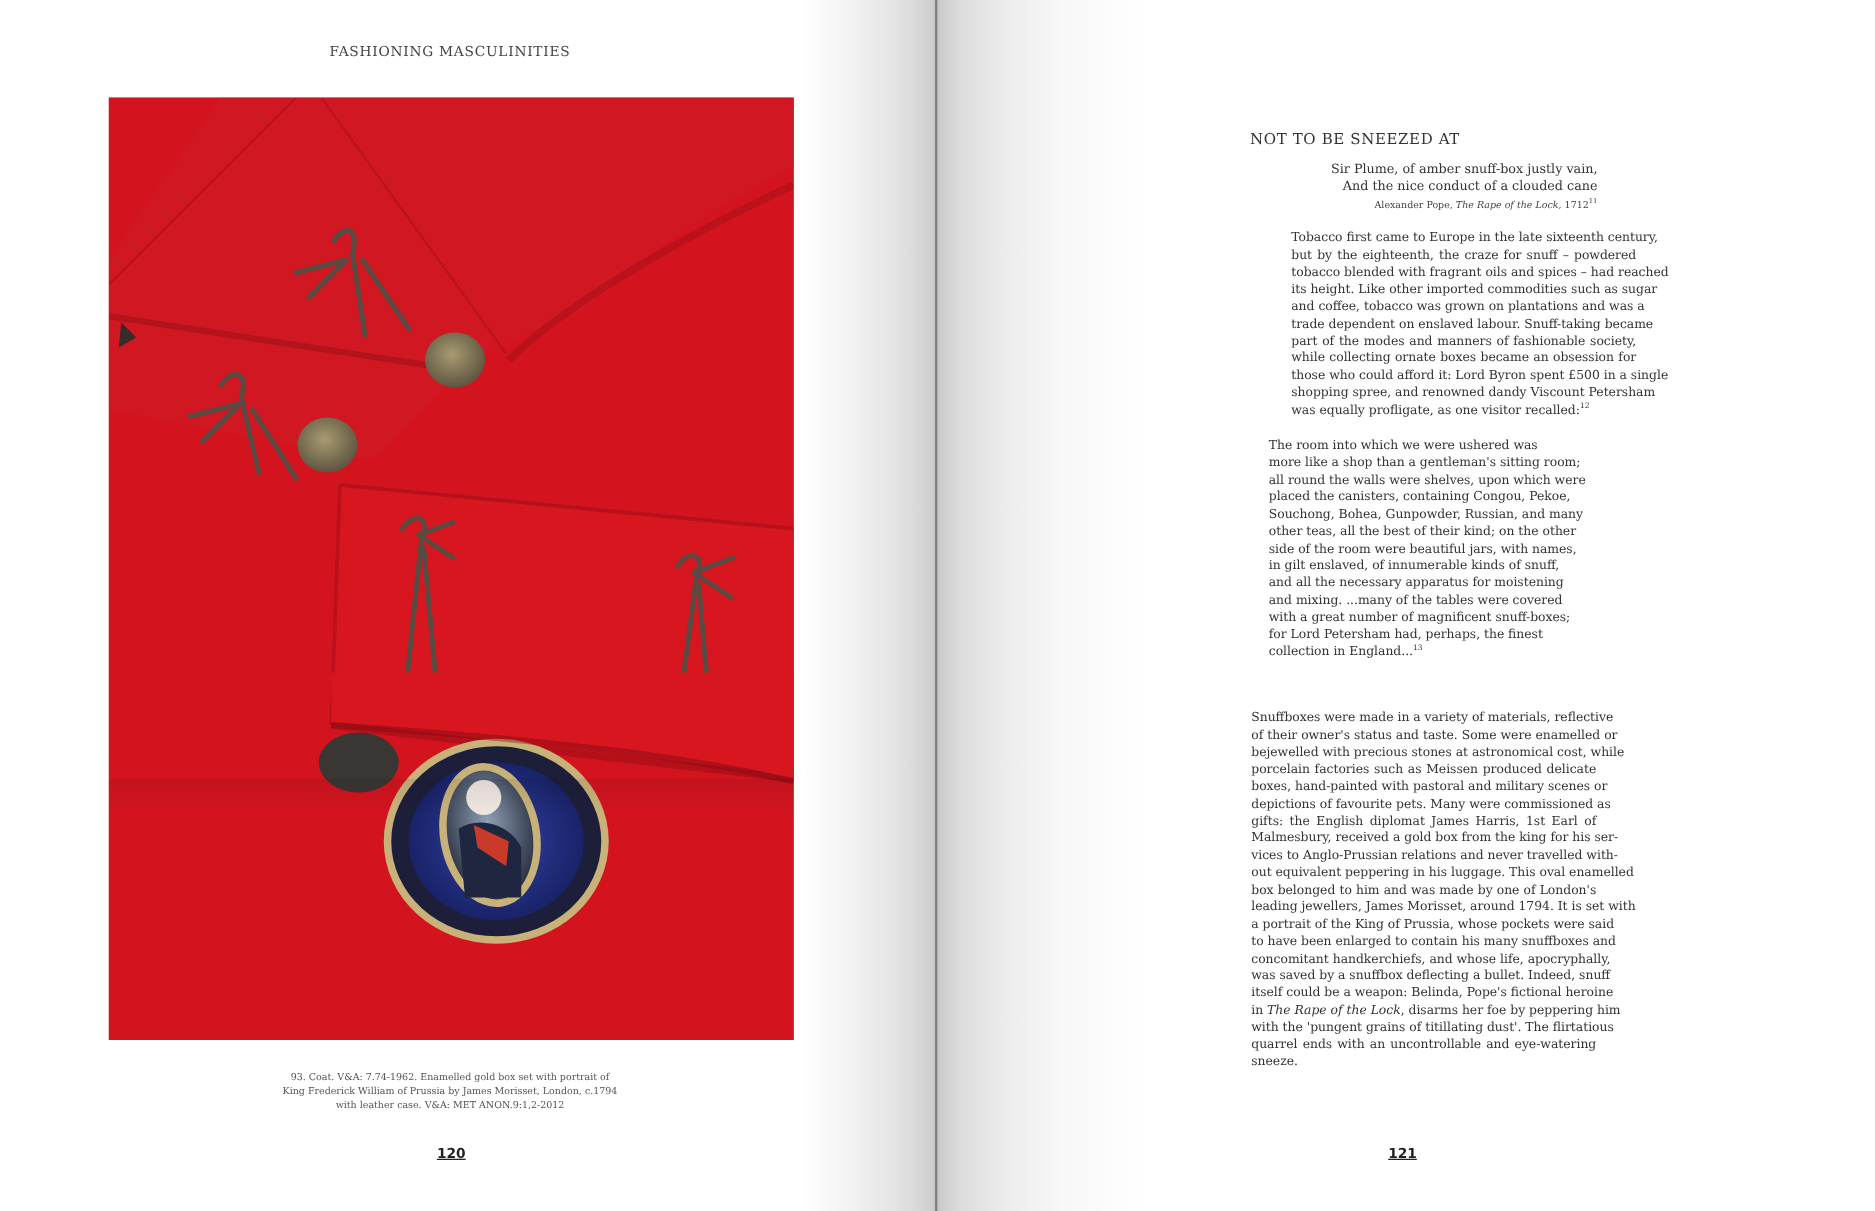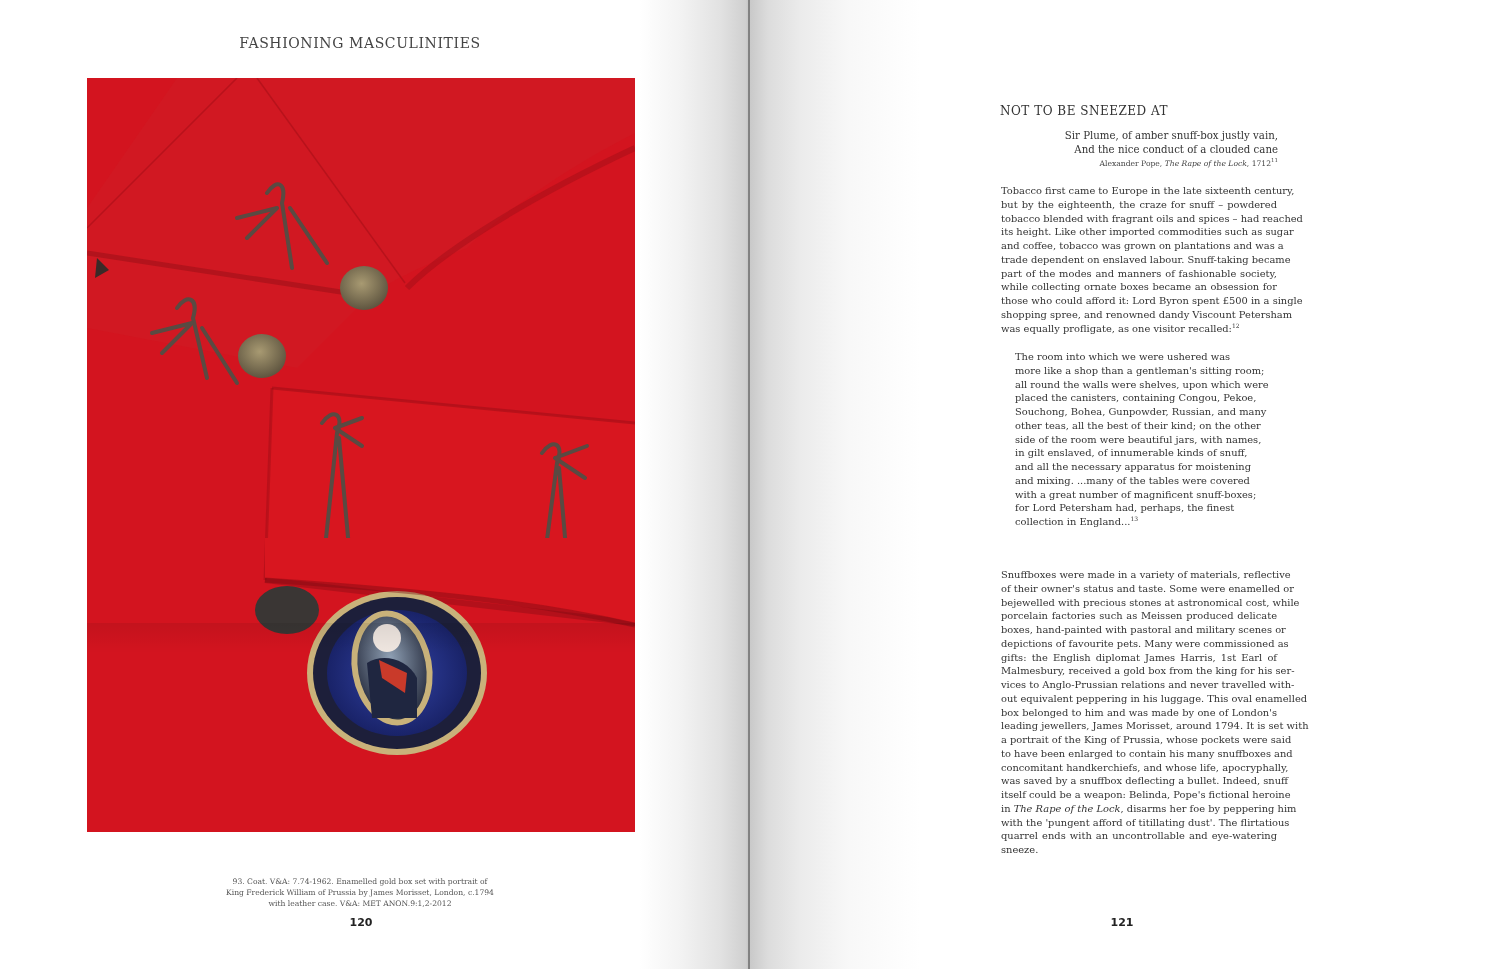--- a/index.html
+++ b/index.html
@@ -20,58 +20,58 @@
     background: linear-gradient(to right, #c9c9c9 0px, #dcdcdc 18px, #ebebeb 50px, #f8f8f8 100px, #ffffff 170px, #ffffff 750px);
   }
   .gutter-line {
     position: absolute; left: 748px; top: 0; width: 2px; height: 969px;
     background: #666; opacity: 0.7;
   }
   .top-edge { position: absolute; left: 0; top: 0; width: 1500px; height: 2px; background: #cfcfcf; }
 
   .running-head {
     position: absolute; left: 0; width: 720px; top: 35px;
-    text-align: center; font-size: 14px; letter-spacing: 0.6px; color: #444;
+    text-align: center; font-size: 11px; letter-spacing: 0.6px; color: #444;
   }
 
   
   .plate {
     position: absolute; left: 87px; top: 78px; width: 548px; height: 754px;
     background: #d3141f; overflow: hidden;
   }
   .plate svg { position: absolute; left: 0; top: 0; }
 
   .caption {
     position: absolute; left: 150px; width: 420px; top: 856px;
-    text-align: center; font-size: 7.6px; line-height: 11px; color: #555; margin-top: 20px;
+    text-align: center; font-size: 7.6px; line-height: 11px; color: #555;
   }
   .folio {
     position: absolute; top: 916px; width: 80px; text-align: center;
-    font-family: "DejaVu Sans", sans-serif; font-weight: bold; font-size: 11px; color: #222;
+    font-family: "DejaVu Sans", sans-serif; font-weight: bold; font-size: 11px; color: #222; text-decoration: underline;
   }
   .folio-left { left: 321px; }
   .folio-right { left: 1082px; }
 
   .section-title {
     position: absolute; left: 1000px; width: 278px; top: 104px;
     font-size: 12px; letter-spacing: 0.5px; color: #333;
   }
   .epigraph {
     position: absolute; left: 1000px; width: 278px; top: 129px;
     text-align: right; font-size: 10.2px; line-height: 14px; color: #333;
   }
   .epigraph .attr { font-size: 7.6px; line-height: 13px; color: #444; }
   .epigraph sup { font-size: 5.5px; }
 
   .body-text {
     position: absolute; left: 1001px; width: 276px;
     font-size: 9.9px; line-height: 13.75px; color: #333;
     text-align: justify;
   }
-  .para1 { top: 184px; }
+  .para1 { top: 184px; margin-left: 32px; }
   .para2 { top: 568px; }
   sup { font-size: 6px; line-height: 0; }
 
   .block-quote {
     position: absolute; left: 1015px; width: 262px; top: 350px;
     font-size: 9.9px; line-height: 13.75px; color: #333;
   }
   .block-quote .line { display: block; white-space: nowrap; }
   .body-text .ln { display: block; white-space: nowrap; text-align-last: justify; text-align: justify; }
   .body-text .ln.last { text-align-last: left; }
@@ -218,19 +218,19 @@
     <span class="ln">vices to Anglo-Prussian relations and never travelled with-</span>
     <span class="ln">out equivalent peppering in his luggage. This oval enamelled</span>
     <span class="ln">box belonged to him and was made by one of London's</span>
     <span class="ln">leading jewellers, James Morisset, around 1794. It is set with</span>
     <span class="ln">a portrait of the King of Prussia, whose pockets were said</span>
     <span class="ln">to have been enlarged to contain his many snuffboxes and</span>
     <span class="ln">concomitant handkerchiefs, and whose life, apocryphally,</span>
     <span class="ln">was saved by a snuffbox deflecting a bullet. Indeed, snuff</span>
     <span class="ln">itself could be a weapon: Belinda, Pope's fictional heroine</span>
     <span class="ln"><span>in </span><em>The Rape of the Lock</em><span>, disarms her foe by peppering him</span></span>
-    <span class="ln">with the 'pungent afford of titillating dust'. The flirtatious</span>
+    <span class="ln">with the 'pungent grains of titillating dust'. The flirtatious</span>
     <span class="ln">quarrel ends with an uncontrollable and eye-watering</span>
     <span class="ln last">sneeze.</span>
   </div>
 
   <div class="folio folio-right">121</div>
 </div>
 
 </body></html>

